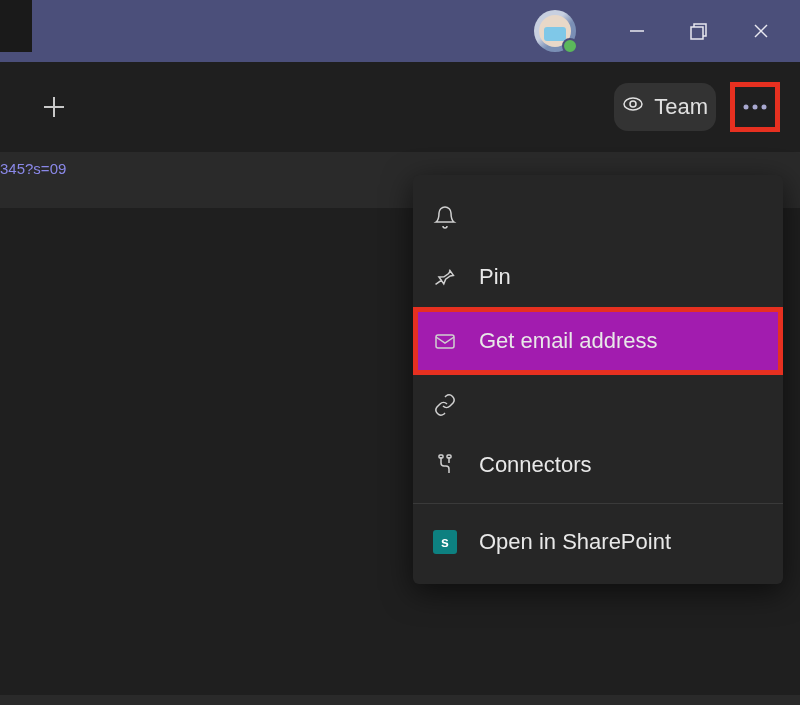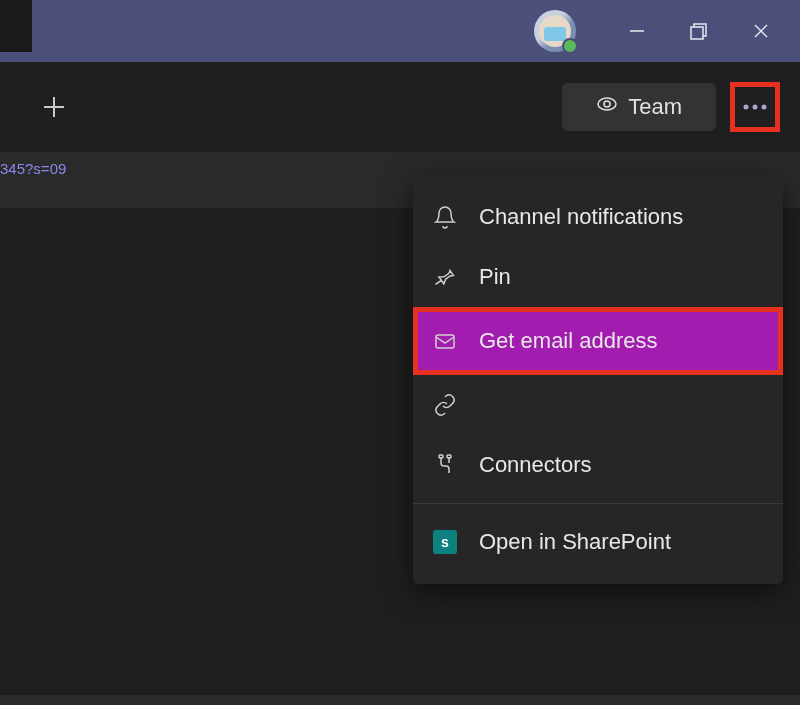--- a/index.html
+++ b/index.html
@@ -101,22 +101,22 @@
       margin-left: 14px;
     }
     .toolbar-right {
       display: flex;
       align-items: center;
       gap: 14px;
     }
     .team-button {
       background: #333333;
       color: #e0e0e0;
-      padding: 10px 34px;
-      border-radius: 6px;
+      padding: 10px 8px;
+      border-radius: 14px;
       display: flex;
       align-items: center;
       gap: 10px;
       cursor: pointer;
       font-size: 22px;
     }
     .more-button {
       width: 50px;
       height: 50px;
       display: flex;
@@ -277,21 +277,20 @@
 </div>
 
 <div class="context-menu">
   <div class="menu-item">
     <span class="menu-icon">
       <svg width="24" height="24" viewBox="0 0 24 24" fill="none" stroke="currentColor" stroke-width="1.5">
           <path d="M6 8a6 6 0 0 1 12 0c0 7 3 9 3 9H3s3-2 3-9"></path>
           <path d="M10 21a2 2 0 0 0 4 0"></path>
         </svg>
     </span>
-    <span>Channel notifications</span>
   </div>
   <div class="menu-item">
     <span class="menu-icon">
       <svg width="24" height="24" viewBox="0 0 24 24" fill="none" stroke="currentColor" stroke-width="1.5">
           <path d="M15 4l5 5-3 1-4 4-1 5-3-3-5 5 5-5-3-3 5-1 4-4 1-3z" transform="rotate(10 12 12)"></path>
         </svg>
     </span>
     <span>Pin</span>
   </div>
   <div class="menu-item highlighted">

